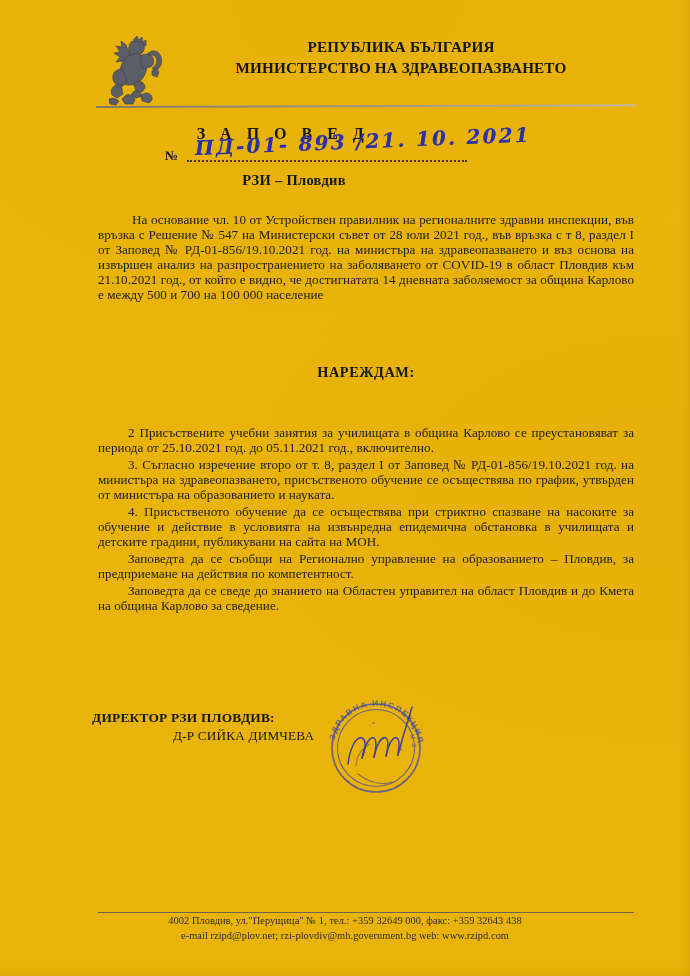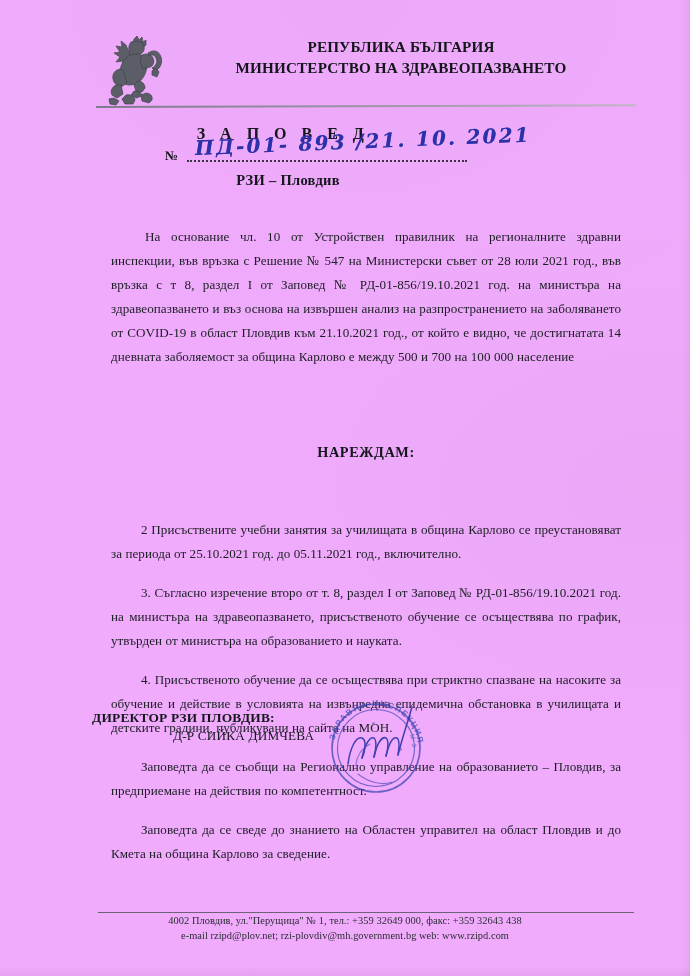--- a/index.html
+++ b/index.html
@@ -14,21 +14,21 @@
     position: relative;
     overflow: hidden;
     font-family: "Liberation Serif", "DejaVu Serif", serif;
     color: #1a1a1a;
   }
 
   
   .page {
     position: absolute;
     inset: 0;
-    background: #f0abfc;
+    background: #eab308;
   }
   .page-edge-right {
     position: absolute;
     top: 0;
     right: 0;
     width: 9px;
     height: 100%;
     background: linear-gradient(to right, rgba(0,0,0,0.00), rgba(0,0,0,0.045));
   }
   .page-edge-bottom {
@@ -147,41 +147,41 @@
     font-weight: 600;
     letter-spacing: 2.2px;
     color: #2b31a8;
     transform: rotate(-2.3deg);
     transform-origin: left center;
     white-space: nowrap;
     text-shadow: 0 0 0.6px rgba(43,49,168,0.55);
   }
   .doc-subtitle {
     position: absolute;
-    left: 2px;
+    left: 8px;
     top: 172px;
     width: 572px;
     text-align: center;
     font-weight: bold;
     font-size: 14.5px;
     color: #15171d;
     letter-spacing: 0.3px;
   }
 
   
   .body-block {
     position: absolute;
     left: 96px;
     top: 210px;
     width: 540px;
   }
   p.para {
-    margin: 15px;
+    margin: 2px;
     font-size: 13.1px;
-    line-height: 24px;
+    line-height: 15px;
     text-align: justify;
     text-justify: inter-word;
     text-indent: 34px;
     color: #1b1d23;
     letter-spacing: 0.05px;
   }
   p.para.tight { text-indent: 30px; font-family: Liberation Serif, serif; }
 
   .order-heading {
     margin: 14px;

